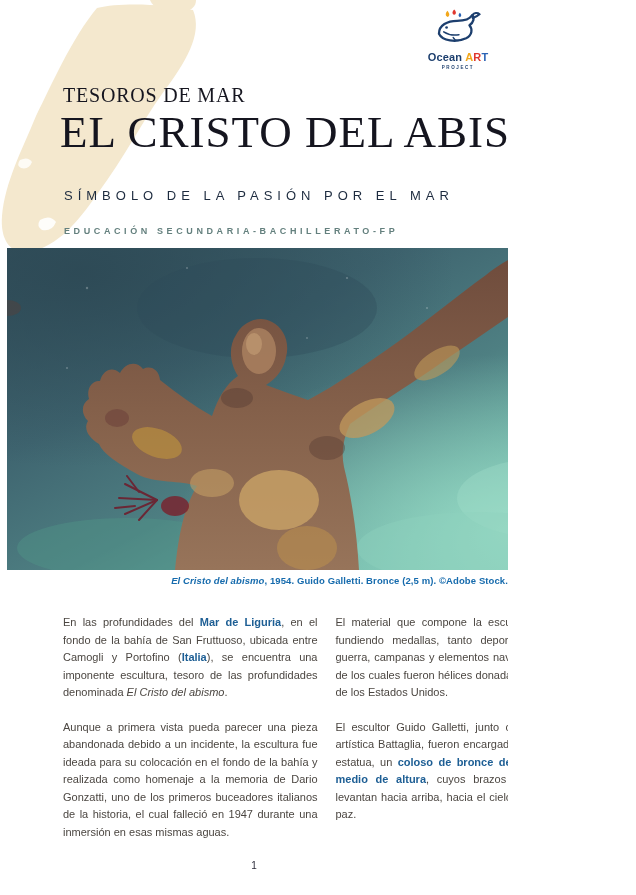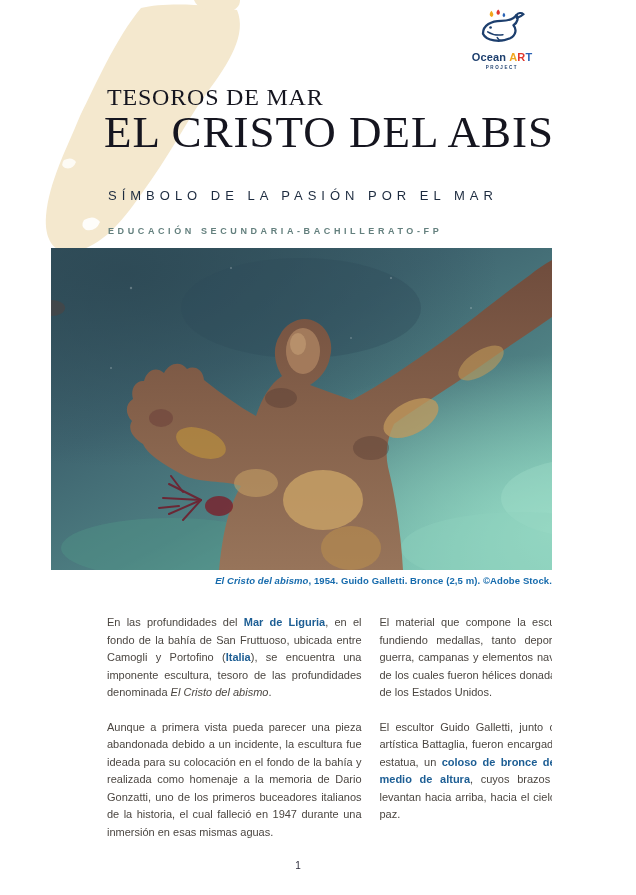--- a/index.html
+++ b/index.html
@@ -4,30 +4,30 @@
 <style>
   :root{
     --accent-blue:#1d5e94; --body-text:#4b4641; --caption-blue:#166bad;
     --heading-dark:#15151f; --subtitle-navy:#1d2b3f; --audience-gray:#64807e;
     --brush-cream:#f4e8ce; --logo-navy:#1d3f6e;
   }
   *{margin:0;padding:0;box-sizing:border-box;}
   html,body{background:#ffffff;}
   .page{
     position:relative; width:508px; height:895px; background:#fff;
-    font-family:"Liberation Sans", sans-serif; overflow:hidden;margin-left:44px;
+    font-family:"Liberation Sans", sans-serif; overflow:hidden;
   }
   .brush{position:absolute;left:0;top:0;width:230px;height:260px;z-index:0;}
   .logo{position:absolute; top:8px; right:14px; width:72px; text-align:center; z-index:2;}
   .logo-text{font-size:11px;font-weight:bold;color:var(--logo-navy);letter-spacing:.2px;line-height:1;}
   .logo-text .la{color:#f2a71b}.logo-text .lr{color:#e0372e}.logo-text .lt{color:#2a63b5}
   .logo-sub{font-size:4.5px;font-weight:bold;color:var(--logo-navy);letter-spacing:1.6px;margin-top:2px;}
   .kicker{
     position:absolute; left:63px; top:84px; z-index:1;
-    font-family:"Liberation Serif", serif; font-size:24px; letter-spacing:.8px;
+    font-family:"Liberation Serif", serif; font-size:20px; letter-spacing:.8px;
     color:var(--heading-dark);
   }
   .title{
     position:absolute; left:60px; top:106px; z-index:1;
     font-family:"Liberation Serif", serif; font-weight:400;
     font-size:45px; letter-spacing:1px; color:var(--heading-dark); white-space:nowrap;
   }
   .subtitle{
     position:absolute; left:64px; top:188px; z-index:1;
     font-size:13px; font-weight:normal; letter-spacing:5px; color:var(--subtitle-navy);

